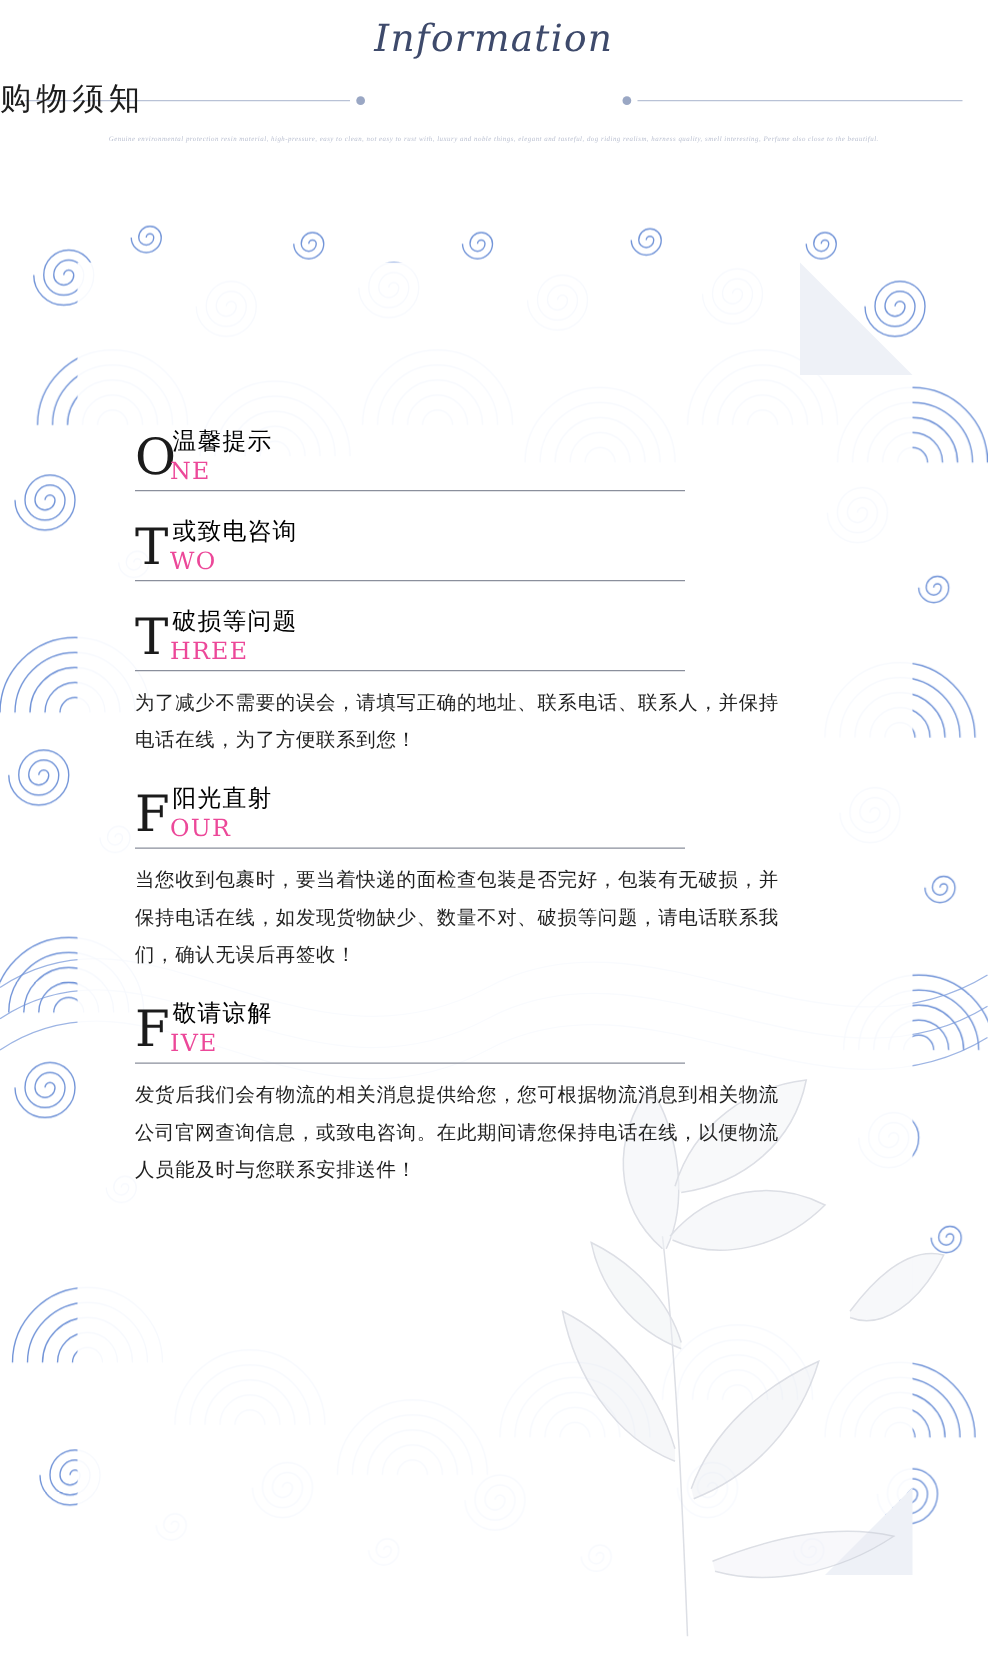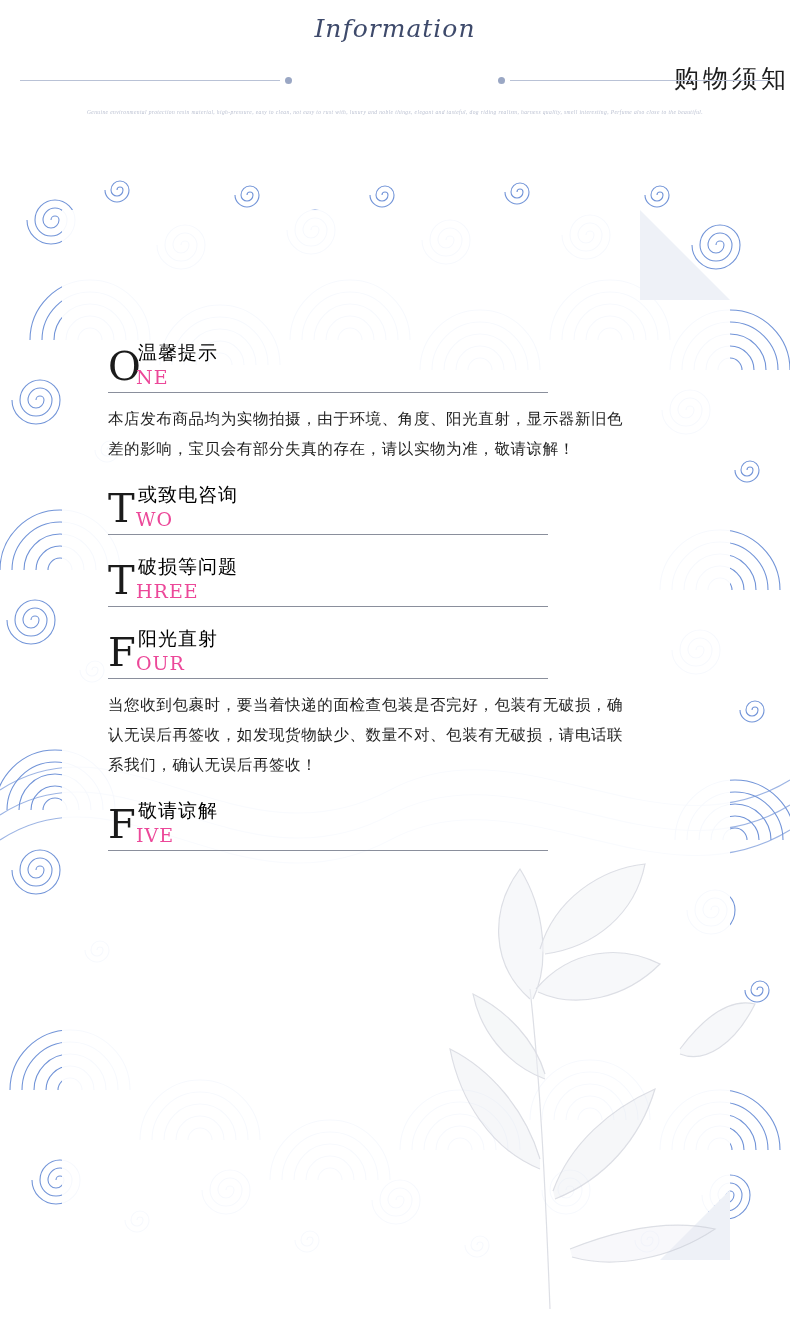--- a/index.html
+++ b/index.html
@@ -29,21 +29,21 @@
     z-index: 5;
   }
   .header-script {
     position: absolute;
     top: 14px;
     left: 0;
     width: 790px;
     text-align: center;
     font-family: "DejaVu Serif", serif;
     font-style: italic;
-    font-size: 25px;
+    font-size: 30px;
     letter-spacing: 1px;
     color: #3e4a6b;
   }
   .header-rule {
     position: absolute;
     top: 80px;
     height: 1px;
     background: #b9c2d6;
   }
   .header-rule.left { left: 20px; width: 260px; }
@@ -56,21 +56,21 @@
     border-radius: 50%;
     background: #9aa7c4;
   }
   .header-dot.left { left: 285px; }
   .header-dot.right { right: 285px; }
   .header-title {
     position: absolute;
     top: 62px;
     left: 0;
     width: 790px;
-    text-align: right;
+    text-align: left;
     font-size: 25px;
     letter-spacing: 4px;
     color: #1d1d1d;
     font-family: "Liberation Sans", sans-serif;
   }
   .header-sub {
     position: absolute;
     top: 108px;
     left: 0;
     width: 790px;
@@ -287,54 +287,55 @@
 
   <div class="content">
 
     <div class="section" style="margin-top:190px;">
       <div class="sec-head">
         <span class="sec-bigletter">O</span>
         <span class="sec-rest">NE</span>
         <span class="sec-cn">温馨提示</span>
         <span class="sec-line"></span>
       </div>
-      <div class="sec-body">本店发布商品均为实物拍摄，由于环境、角度、阳光直射，显示器新旧色差的影响，宝贝会有部分失真的存在，请以实物为准，敬请谅解！</div>
     </div>
 
     <div class="section" style="margin-top:18px;">
       <div class="sec-head">
         <span class="sec-bigletter">T</span>
         <span class="sec-rest">WO</span>
         <span class="sec-cn">或致电咨询</span>
         <span class="sec-line"></span>
       </div>
     </div>
 
     <div class="section" style="margin-top:18px;">
       <div class="sec-head">
         <span class="sec-bigletter">T</span>
         <span class="sec-rest">HREE</span>
         <span class="sec-cn">破损等问题</span>
         <span class="sec-line"></span>
       </div>
+      <div class="sec-body">为了减少不需要的误会，请填写正确的地址、联系电话、联系人，并保持电话在线，为了方便联系到您！</div>
     </div>
 
     <div class="section" style="margin-top:18px;">
       <div class="sec-head">
         <span class="sec-bigletter">F</span>
         <span class="sec-rest">OUR</span>
         <span class="sec-cn">阳光直射</span>
         <span class="sec-line"></span>
       </div>
-      <div class="sec-body">当您收到包裹时，要当着快递的面检查包装是否完好，包装有无破损，确认无误后再签收，如发现货物缺少、数量不对、包装有无破损，请电话联系我们，确认无误后再签收！</div>
+      <div class="sec-body">当您收到包裹时，要当着快递的面检查包装是否完好，包装有无破损，并保持电话在线，如发现货物缺少、数量不对、破损等问题，请电话联系我们，确认无误后再签收！</div>
     </div>
 
     <div class="section" style="margin-top:18px;">
       <div class="sec-head">
         <span class="sec-bigletter">F</span>
         <span class="sec-rest">IVE</span>
         <span class="sec-cn">敬请谅解</span>
         <span class="sec-line"></span>
       </div>
+      <div class="sec-body">发货后我们会有物流的相关消息提供给您，您可根据物流消息到相关物流公司官网查询信息，或致电咨询。在此期间请您保持电话在线，以便物流人员能及时与您联系安排送件！</div>
     </div>
 
   </div>
 </div>
 
 </body></html>

